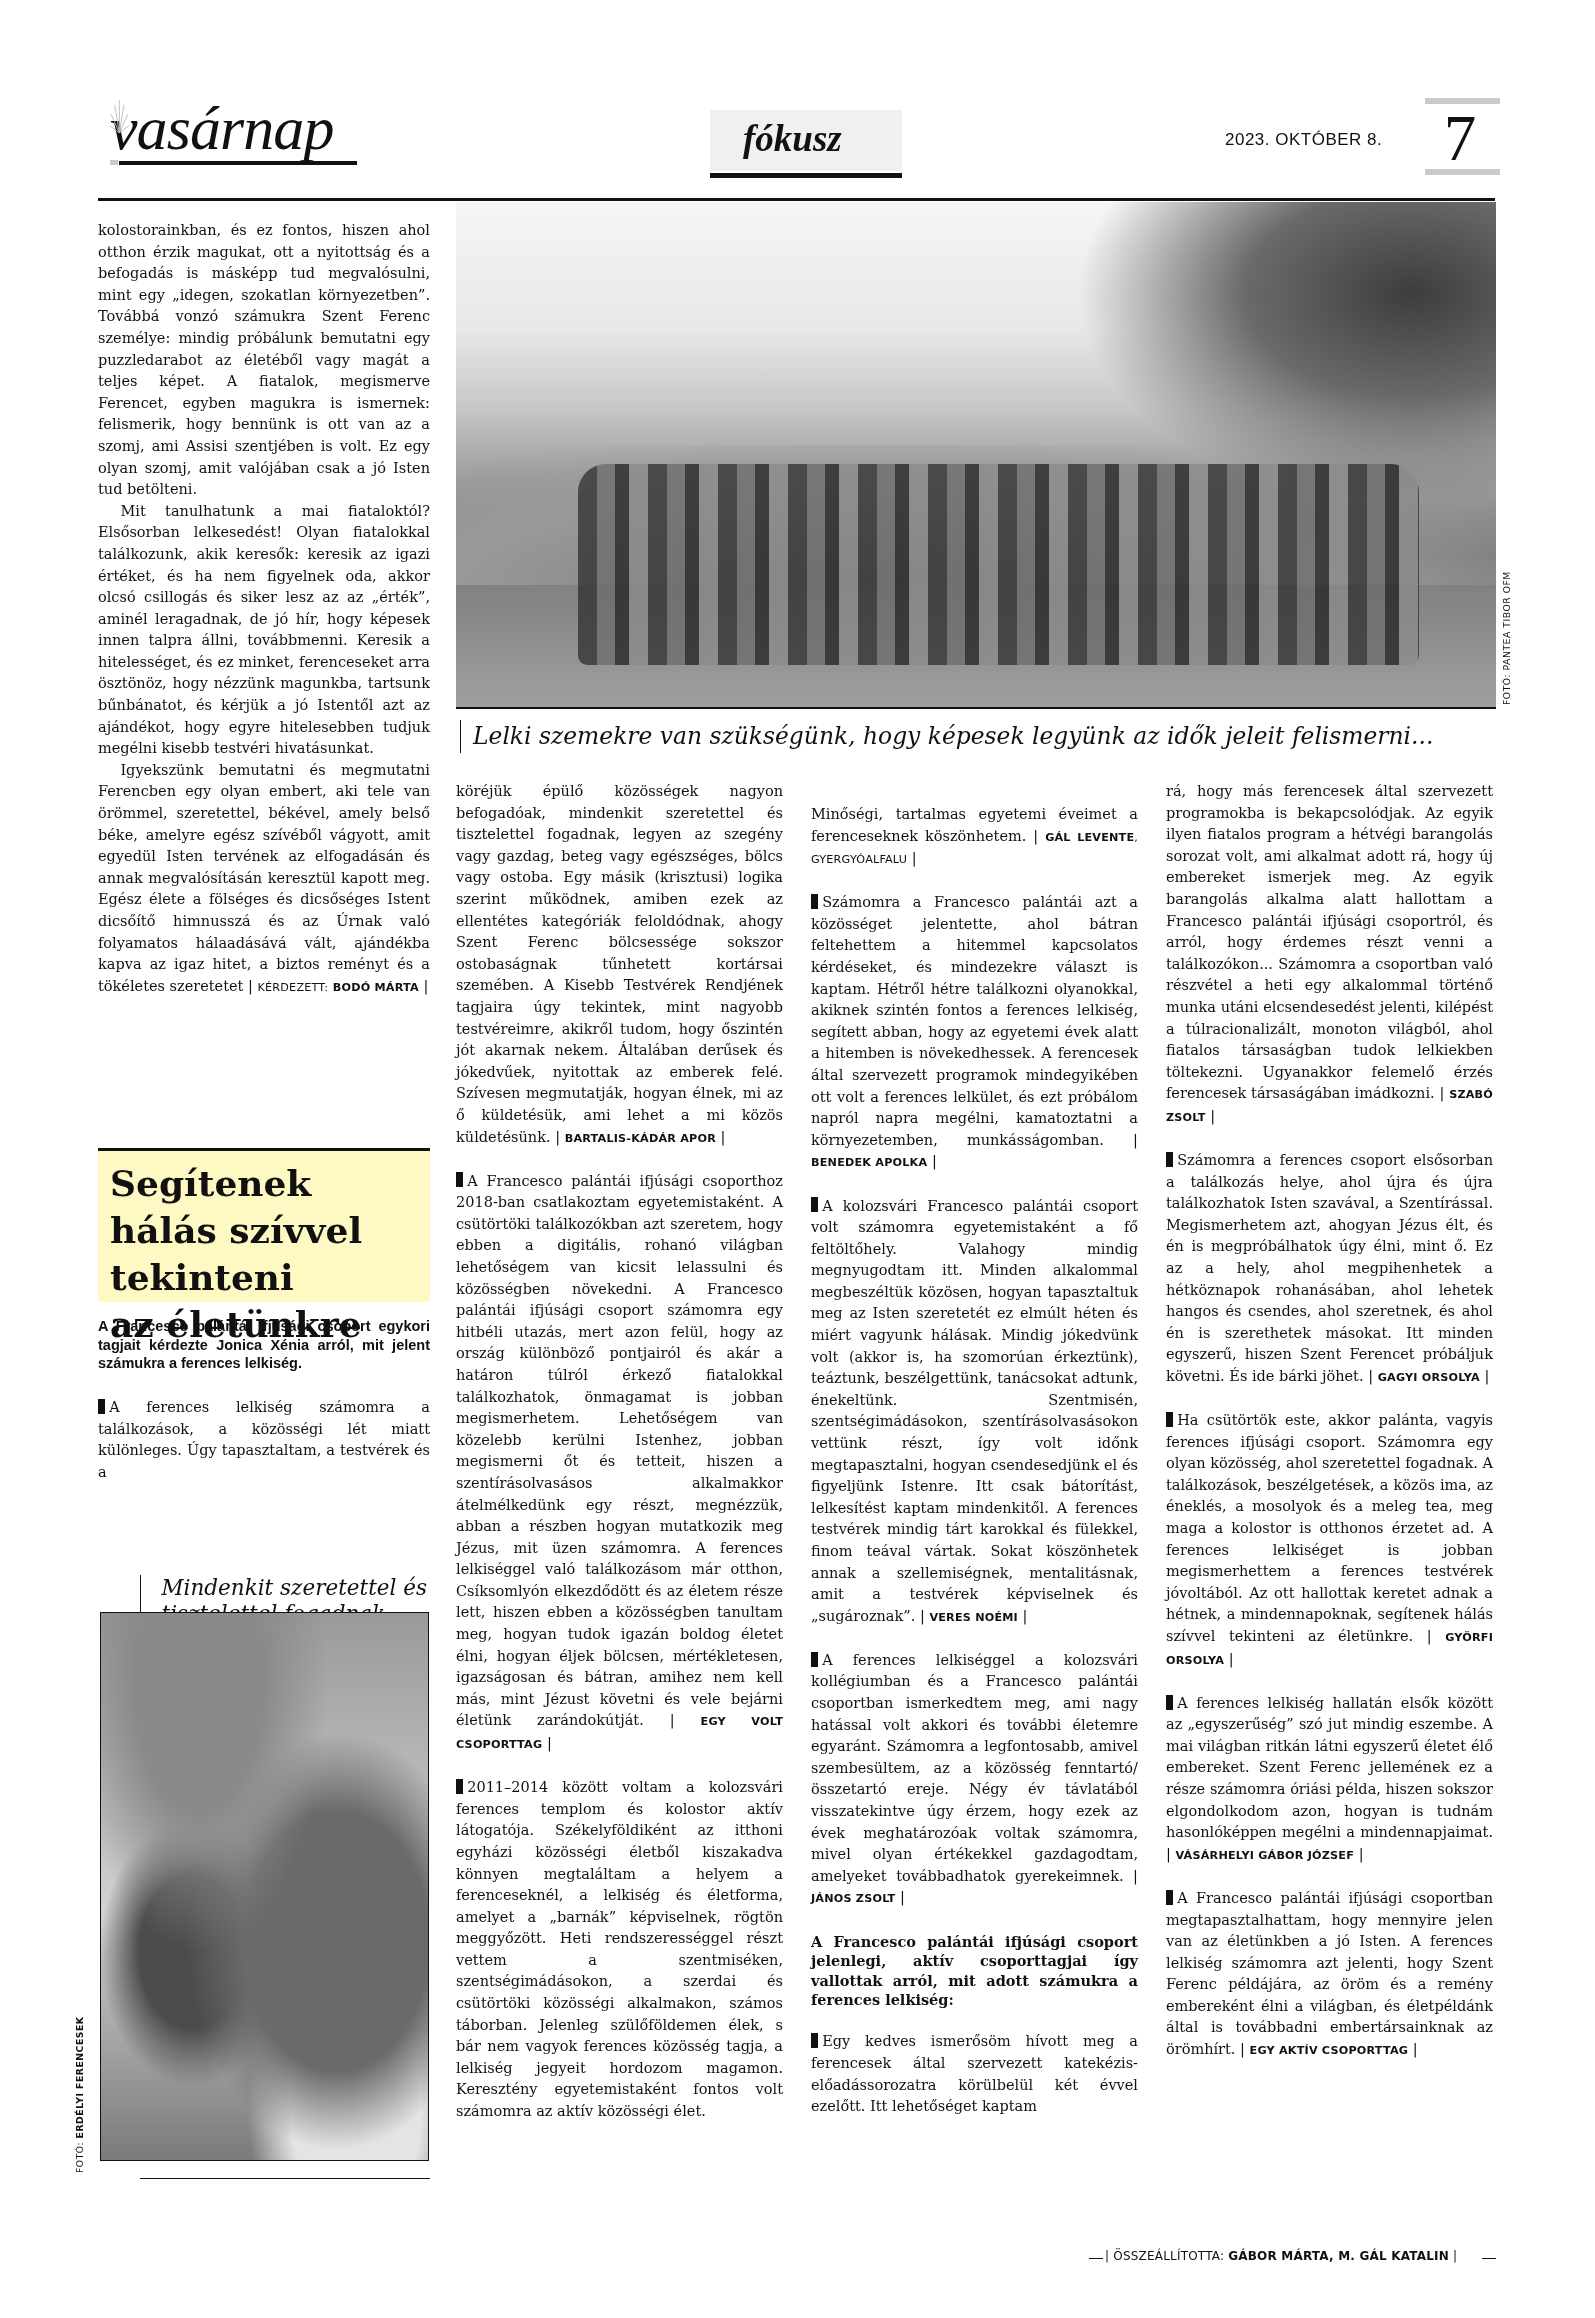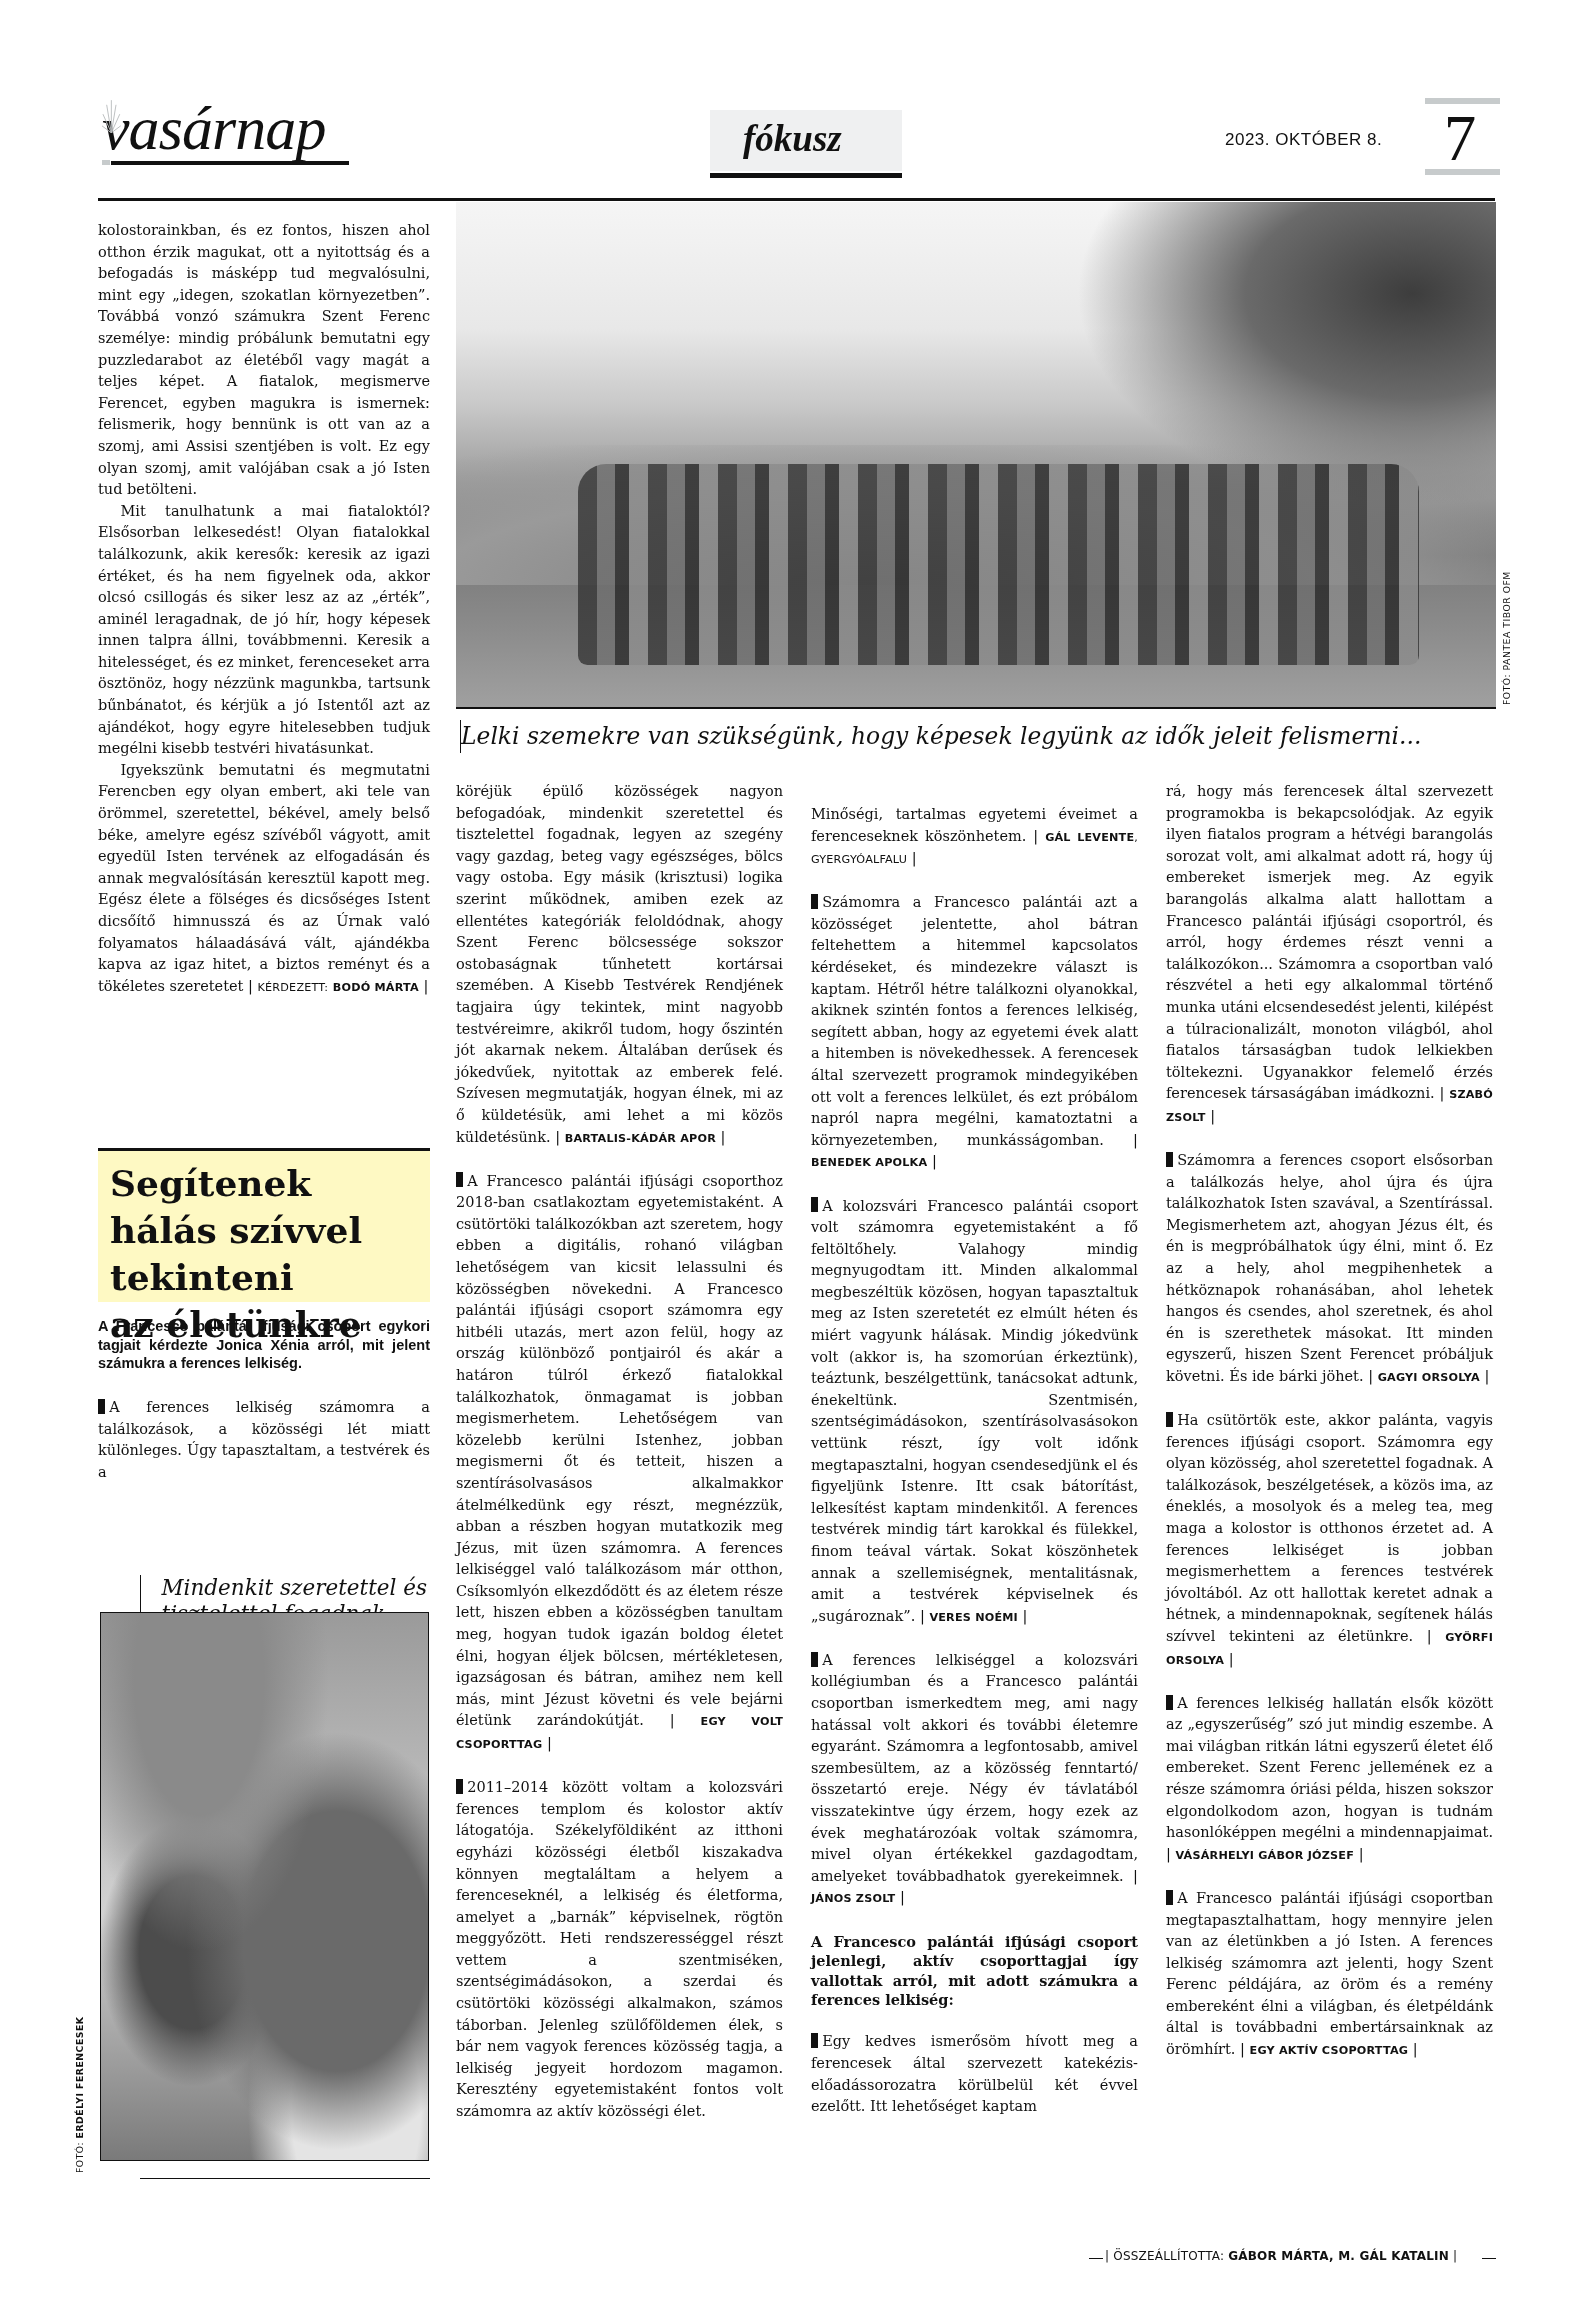--- a/index.html
+++ b/index.html
@@ -1,20 +1,20 @@
 <!DOCTYPE html>
 <html style="font-size:7.5px"><head>
 <meta charset="utf-8">
 <style>
   html, body { margin: 0; padding: 0; background: #ffffff; }
   body { width: 1595px; height: 2319px; position: relative; overflow: hidden; color: #111; font-family: "DejaVu Serif", serif; }
   .abs { position: absolute; }
 
   
-  .masthead { left: 102px; top: 100px; width: 248px; height: 61px; }
+  .masthead { left: 110px; top: 100px; width: 248px; height: 61px; }
   .masthead-logo { font-family: "Liberation Serif", serif; font-style: italic; font-size: 62px; line-height: 56px; letter-spacing: -0.9px; color: #111; }
   .masthead-rule { position: absolute; left: 9.3px; top: 61px; width: 238px; height: 3.7px; background: #111; }
   .masthead-rule-gray { position: absolute; left: 0; top: 60px; width: 7.5px; height: 4.7px; background: #c7cbcc; }
   .masthead-spark { position: absolute; left: 0; top: 0; width: 18.7px; height: 33px; }
   .section-box { left: 710px; top: 110px; width: 192px; height: 61px; background: #eff0f1; }
   .section-label { position: absolute; left: 33px; top: 4.7px; font-family: Liberation Serif, serif; font-style: italic; font-weight: bold; font-size: 37px; line-height: 47px; }
   .section-rule { position: absolute; left: 0; bottom: -6.5px; width: 192px; height: 4.7px; background: #111; }
   .date { left: 1225px; top: 130px; font-family: "Liberation Sans", sans-serif; font-size: 17px; letter-spacing: 0.5px; }
   .pageno-box { left: 1425px; top: 98px; width: 75px; height: 77px; }
   .pageno-top, .pageno-bot { position: absolute; left: 0; width: 75px; height: 5.6px; background: #c7cbcc; }
@@ -38,21 +38,21 @@
   .col4 { left: 1166px; top: 781px; width: 327px; }
 
   
   .photo-top { left: 456px; top: 202px; width: 1040px; height: 505px; background: linear-gradient(180deg, #f5f5f5 0%, #e8e8e8 25%, #c9c9c9 40%, #9e9e9e 55%, #7a7a7a 70%, #8c8c8c 85%, #a0a0a0 100%); border-bottom: 2.3px solid #111; overflow: hidden; }
   .photo-top .trees { position: absolute; right: 0; top: 0; width: 421px; height: 304px; background: radial-gradient(ellipse at 80% 30%, #3d3d3d 0%, #6a6a6a 35%, rgba(160,160,160,0) 70%); }
   .photo-top .hill { position: absolute; left: 0; top: 243px; width: 1040px; height: 140px; background: radial-gradient(ellipse at 40% 100%, #7c7c7c 0%, #9a9a9a 50%, rgba(200,200,200,0) 80%); }
   .photo-top .group { position: absolute; left: 122px; top: 262px; width: 841px; height: 201px; background: repeating-linear-gradient(90deg, #2e2e2e 0 18.7px, #6b6b6b 18.7px 37px, #1f1f1f 37px 51px, #8a8a8a 51px 70px); opacity: 0.75; border-radius: 28px 28px 9.3px 9.3px; }
   .photo-top-credit { left: 1499px; top: 509px; width: 18.7px; height: 196px; }
   .credit-vert { position: absolute; transform: rotate(-90deg); transform-origin: left top; white-space: nowrap; font-family: "DejaVu Sans", sans-serif; font-size: 9.3px; letter-spacing: 0.5px; }
 
-  .caption { left: 460px; top: 720px; width: 1028px; height: 33px; border-left: 0.9px solid #111; font-family: "DejaVu Serif", serif; font-style: italic; font-size: 23.4px; line-height: 33px; }
+  .caption { left: 460px; top: 720px; width: 1028px; height: 33px; border-left: 0.9px solid #111; padding-left: 12px; font-family: "DejaVu Serif", serif; font-style: italic; font-size: 23.4px; line-height: 33px; }
 
   
   .headline-rule { left: 98px; top: 1148px; width: 332px; height: 2.8px; background: #111; }
   .headline-box { left: 98px; top: 1151px; width: 332px; height: 151px; background: #fef9c3; }
   .headline { position: absolute; left: 12px; top: 9.3px; font-family: "DejaVu Serif", serif; font-weight: bold; font-size: 36px; line-height: 47px; }
   .lead { left: 98px; top: 1317px; width: 332px; font-family: Liberation Sans, sans-serif; font-weight: bold; font-size: 14.5px; line-height: 18.7px; text-align: justify; }
   .col1b { left: 98px; top: 1397px; width: 332px; }
 
   .pullquote { left: 140px; top: 1575px; width: 290px; border-left: 1.4px solid #111; padding-left: 20.6px; font-family: "DejaVu Serif", serif; font-style: italic; font-size: 21.5px; line-height: 26px; }
 

